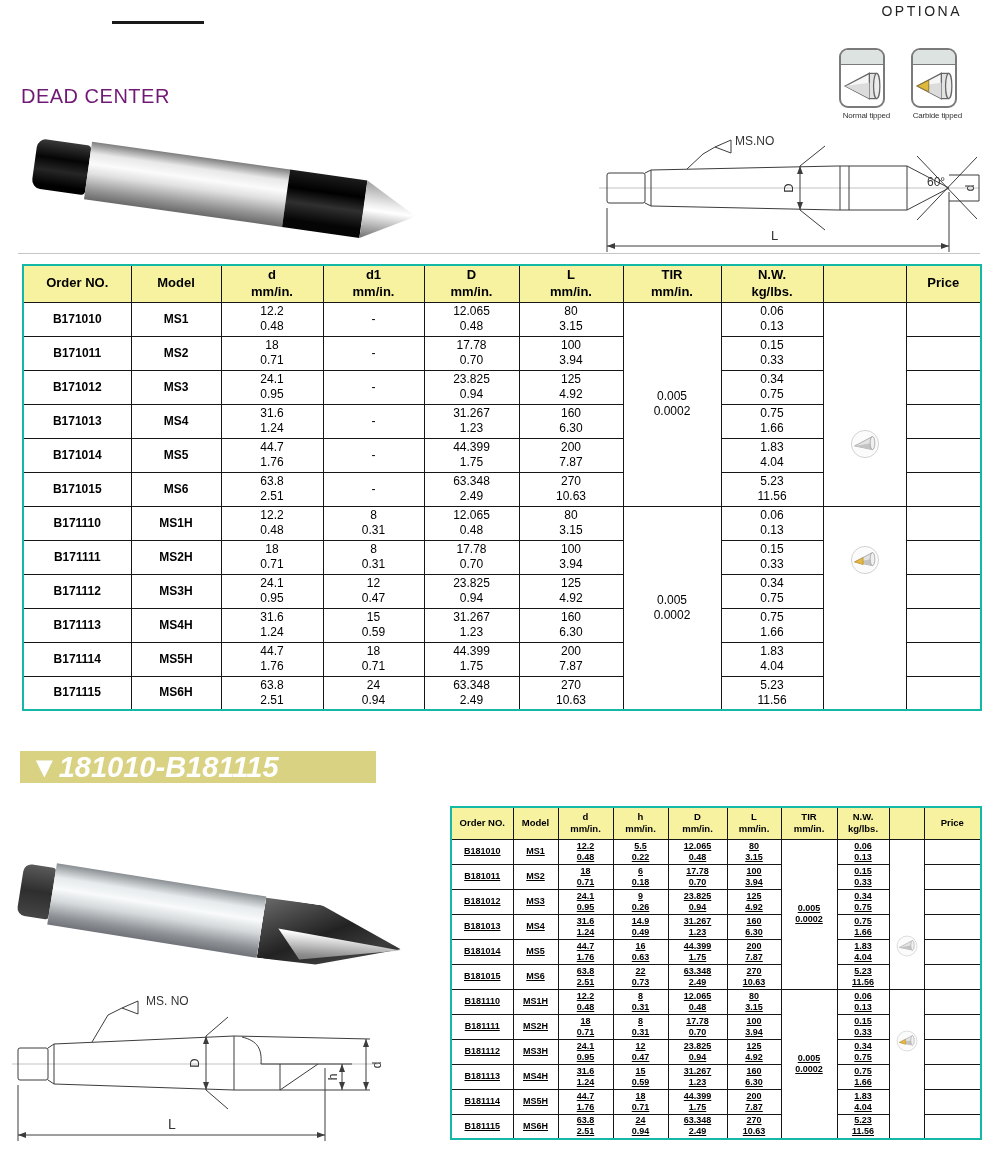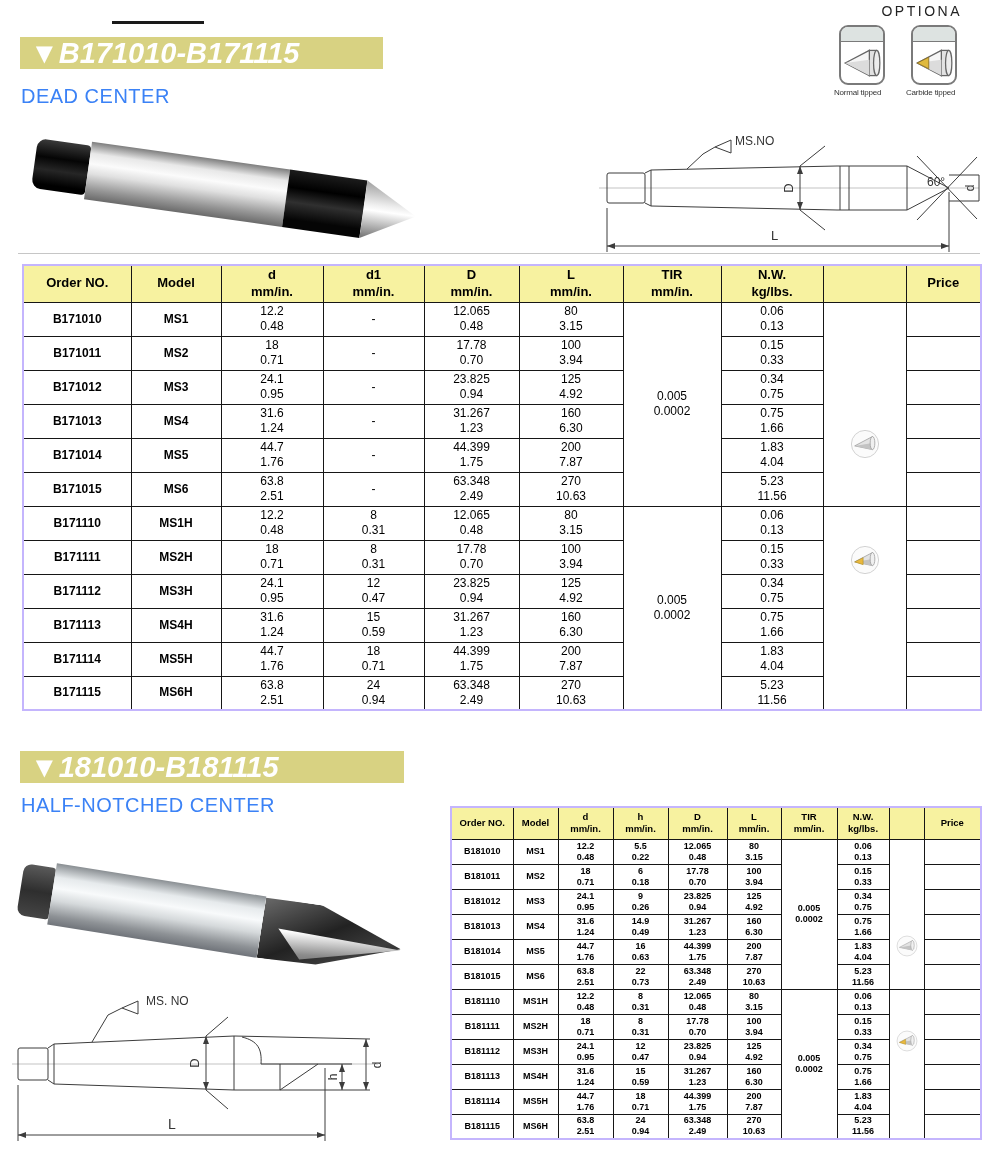--- a/index.html
+++ b/index.html
@@ -6,29 +6,29 @@
   *{box-sizing:border-box;}
   body{margin:0;background:#fff;font-family:"Liberation Sans",sans-serif;}
   .page{position:relative;width:983px;height:1159px;background:#fff;overflow:hidden;}
 
   .artifact{position:absolute;left:112px;top:21px;width:92px;height:3px;background:#1a1a1a;}
   .hr-faint{position:absolute;left:18px;top:253px;width:962px;height:1px;background:#c6c6c6;}
 
   .band{position:absolute;background:var(--band-bg);color:#fff;font-weight:bold;font-style:italic;
         font-size:29px;line-height:32px;padding-left:10px;white-space:nowrap;}
   .band1{left:20px;top:37px;width:363px;height:32px;}
-  .band2{left:20px;top:751px;width:384px;height:32px;}
-  .ptitle{position:absolute;font-size:20px;color:#3b82f6;letter-spacing:.5px;}
+  .band2{left:20px;top:751px;width:356px;height:32px;}
+  .ptitle{position:absolute;font-size:20px;color:#701a75;letter-spacing:.5px;}
   .ptitle1{left:21px;top:85px;}
   .ptitle2{left:21px;top:794px;}
 
   .optional{position:absolute;top:3px;right:21px;width:175px;}
   .optional-title{font-size:14px;letter-spacing:2.5px;color:#222;text-align:right;}
   .opt-row{display:flex;justify-content:flex-end;gap:16px;margin-top:6px;}
-  .opt{width:56px;text-align:left;}
+  .opt{width:56px;text-align:right;margin-top:23px;}
   .opt-box{width:46px;height:60px;border:2px solid #7a7a7a;border-radius:9px;background:#fff;overflow:hidden;margin:0 auto;}
   .opt-top{height:15px;background:#dde3e1;border-bottom:1.5px solid #7a7a7a;}
   .opt-label{font-size:8px;color:#333;margin-top:3px;white-space:nowrap;letter-spacing:-.2px;}
 
   .photo{position:absolute;}
   #photo1{left:26px;top:112px;width:400px;height:148px;}
   #photo2{left:12px;top:828px;width:400px;height:160px;}
   .tool{position:absolute;display:flex;}
   #tool1{left:8px;top:30px;width:385px;height:58px;transform:rotate(8deg);transform-origin:15% 50%;}
   #tool2{left:8px;top:36px;width:385px;height:62px;transform:rotate(9deg);transform-origin:10% 50%;}
@@ -45,33 +45,33 @@
   .tip2-dark{position:absolute;inset:0;background:linear-gradient(150deg,#6a6a6a,#222 45%,#3d3d3d 70%,#111);
         clip-path:polygon(0 2%,40% 0,100% 50%,42% 96%,0 100%);}
   .tip2-cone{position:absolute;inset:0;background:linear-gradient(175deg,#cfcfcf,#fdfdfd 45%,#8c8c8c 75%,#5e5e5e);
         clip-path:polygon(12% 48%,100% 52%,30% 92%);}
 
   .tdraw{position:absolute;}
   #draw1{left:595px;top:120px;}
   #draw2{left:10px;top:983px;}
   .tdraw text{fill:#333;font-family:"Liberation Sans",sans-serif;}
 
-  .ctable{position:absolute;border-collapse:collapse;table-layout:fixed;background:#fff;border:2px solid #c4b5fd;}
+  .ctable{position:absolute;border-collapse:collapse;table-layout:fixed;background:#fff;border:2px solid #14b8a6;}
   .ctable td,.ctable th{border:1px solid #161616;text-align:center;vertical-align:middle;padding:0;overflow:hidden;}
   .ctable thead th{background:var(--thead-bg);font-weight:bold;}
   #table1{left:22px;top:264px;width:958px;font-size:12px;}
   #table1 thead{font-size:13px;}
   #table1 thead tr{height:37px;}
   #table1 tbody tr{height:34px;}
   #table1 td div{line-height:15px;}
   #table1 td.order,#table1 td.model{font-weight:bold;margin-top:7px;}
   #table2{left:450px;top:806px;width:530px;font-size:9px;}
   #table2 thead{font-size:9.5px;}
   #table2 thead tr{height:32px;}
-  #table2 tbody tr{height:25px;}
+  #table2 tbody tr{height:25px;text-decoration:underline;}
   #table2 td div{line-height:11px;}
   #table2 td{font-weight:bold;}
   .hl,.hu{line-height:1.3;}
 </style>
 </head>
 <body>
 
 <div class="page">
 
   <div class="artifact"></div>
@@ -105,23 +105,20 @@
               <polygon points="4,20 15,14.5 15,25.5" fill="#dfb93e" stroke="#8a6d1d" stroke-width="0.8"></polygon>
               <ellipse cx="34" cy="20" rx="3" ry="12" fill="#ececec"></ellipse>
             </g>
           </svg>
         </div>
         <div class="opt-label">Carbide tipped</div>
       </div>
     </div>
   </div>
 
-  <div class="band band1">
-    <span>▼B171010-B171115</span>
-  </div>
   <div class="ptitle ptitle1">DEAD CENTER</div>
 
   <div class="photo" id="photo1">
     <div class="tool" id="tool1">
       <div class="cap1"></div>
       <div class="shaft1"></div>
       <div class="collar1"></div>
       <div class="tip1"></div>
     </div>
   </div>
@@ -587,21 +584,20 @@
             <div>11.56</div>
           </td>
           <td class="price"></td>
         </tr>
       </tbody>
     </table>
 
   <div class="band band2">
     <span>▼181010-B181115</span>
   </div>
-  <div class="ptitle ptitle2">HALF-NOTCHED CENTER</div>
 
   <div class="photo" id="photo2">
     <div class="tool" id="tool2">
       <div class="cap2"></div>
       <div class="shaft2"></div>
       <div class="tip2">
         <div class="tip2-dark"></div>
         <div class="tip2-cone"></div>
       </div>
     </div>

